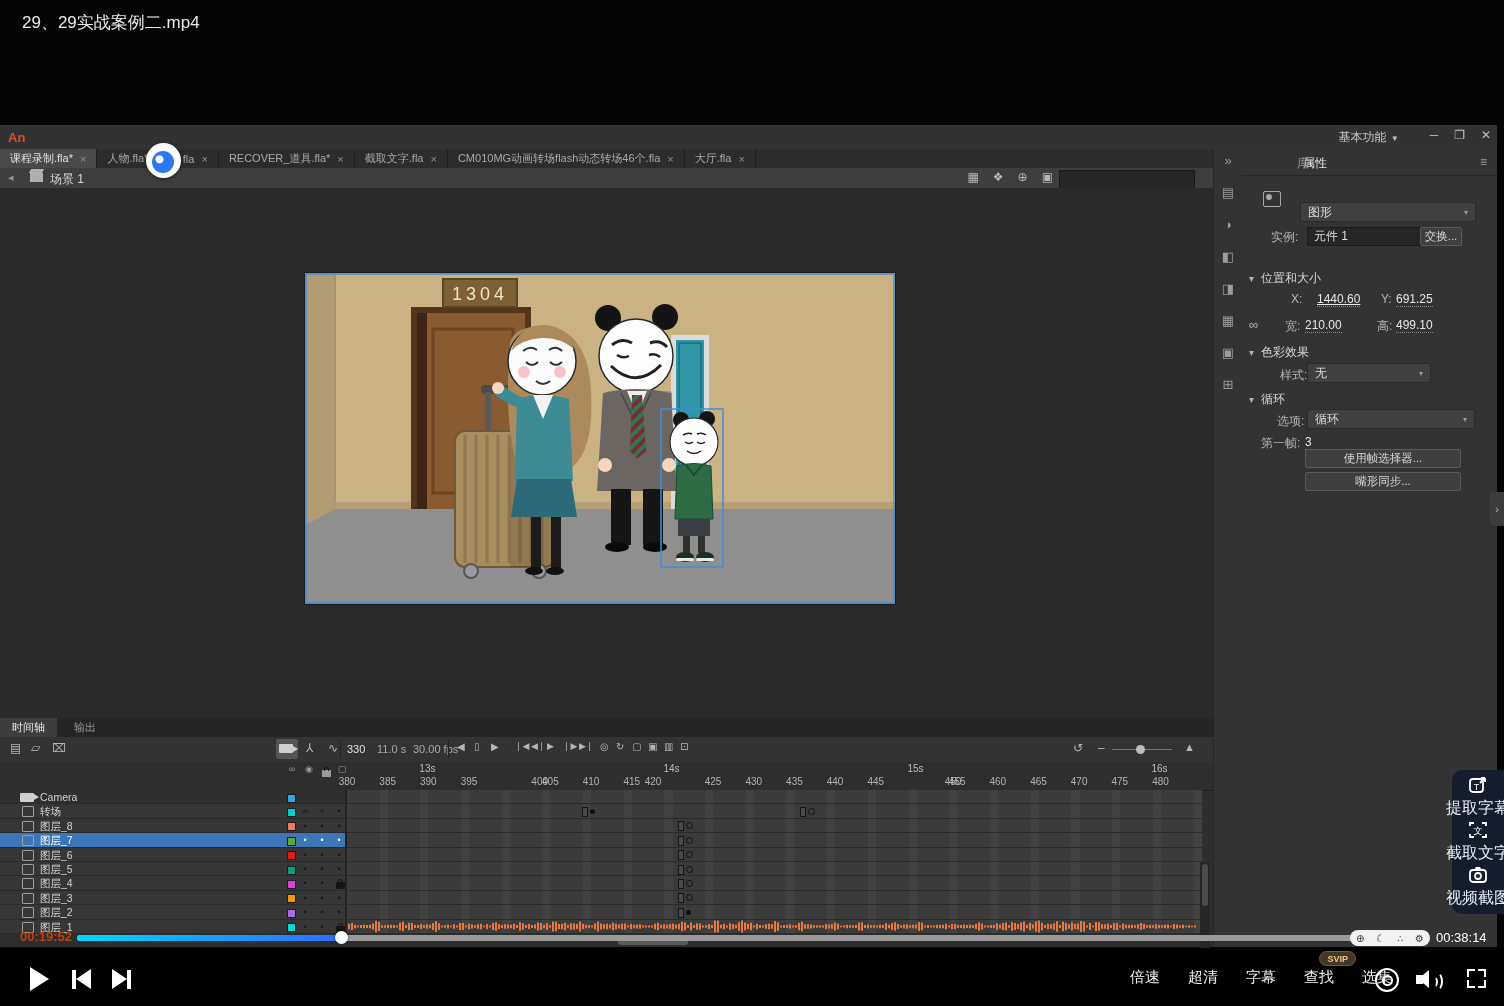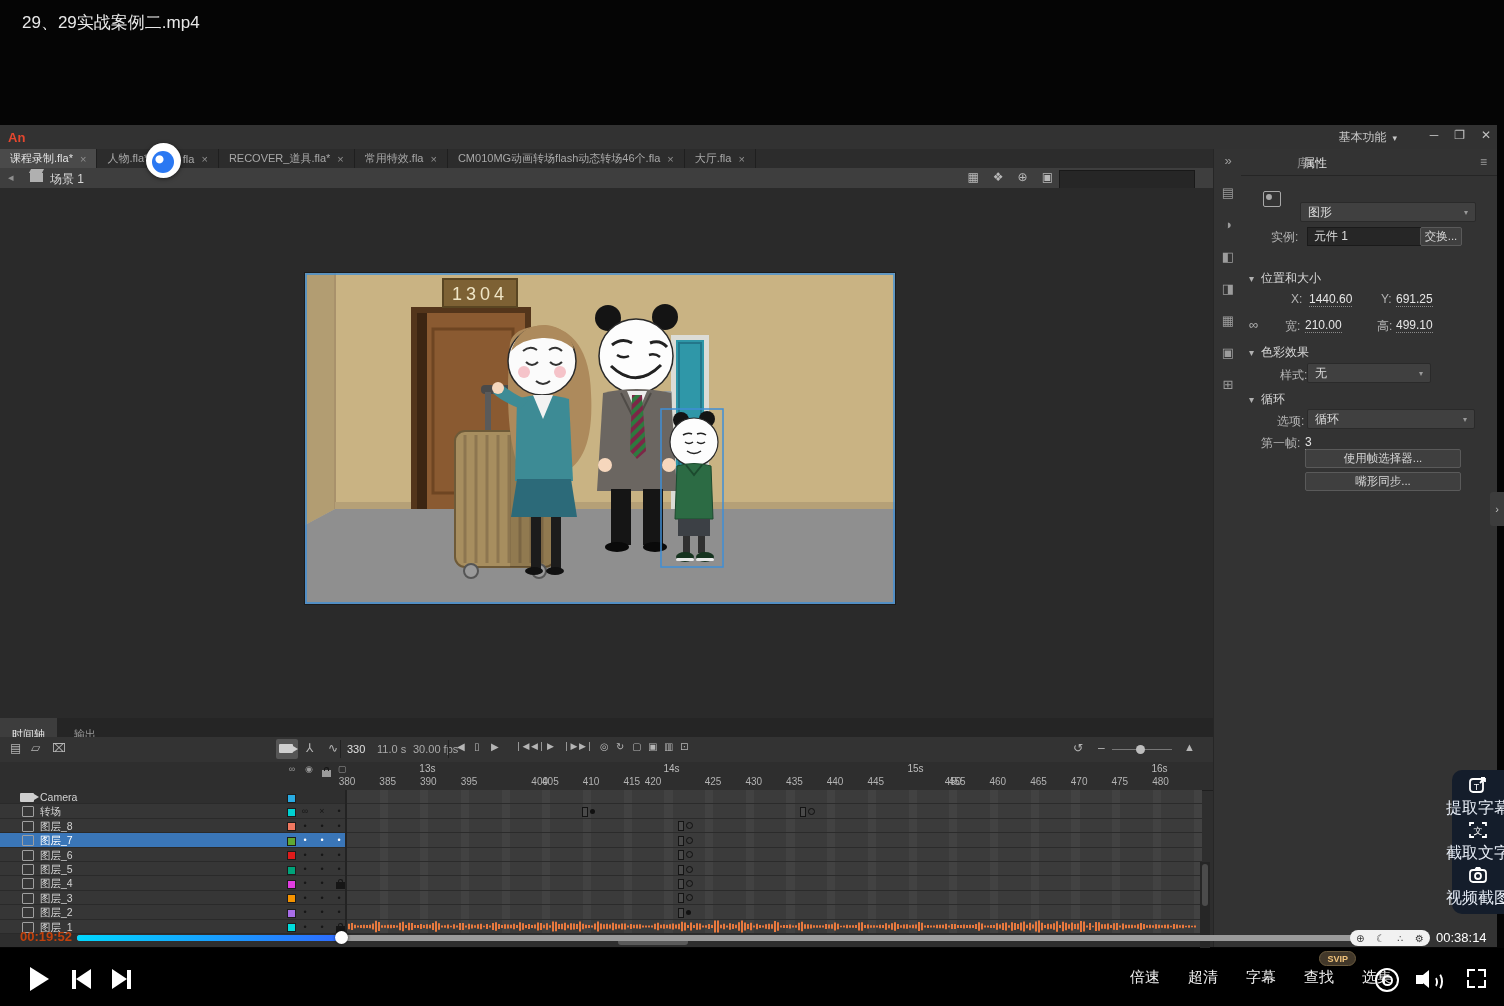--- a/index.html
+++ b/index.html
@@ -43,21 +43,21 @@
   .pbtn{position:absolute;height:17px;background:#3f3f3f;border:1px solid #5a5a5a;border-radius:2px;color:#d6d6d6;font-size:11.5px;display:flex;align-items:center;justify-content:center;}
   .psection{position:absolute;color:#d8d8d8;font-size:12px;}
   .psection:before{content:"▾";margin-right:7px;color:#b0b0b0;font-size:10px;}
   .sym-ico{position:absolute;left:22px;top:42px;width:16px;height:14px;border:1.5px solid #a8a8a8;border-radius:2px;}
   .sym-ico:before{content:"";position:absolute;left:2px;top:2px;width:6px;height:6px;border-radius:50%;background:#a8a8a8;}
   .link-ico{position:absolute;color:#b4b4b4;font-size:13px;}
   .props-collapse{position:absolute;left:1490px;top:367px;width:14px;height:34px;background:#3c3c3c;color:#bdbdbd;font-size:11px;display:flex;align-items:center;justify-content:center;border-radius:3px 0 0 3px;}
   
   .timeline{position:absolute;left:0;top:593px;width:1213px;height:229px;background:#2e2e2e;}
   .tl-tabs{position:absolute;left:0;top:0;width:100%;height:19px;background:#252525;border-bottom:1px solid #1c1c1c;}
-  .tl-tab{position:absolute;top:0;height:19px;line-height:19px;padding:7px 12px;font-size:11px;}
+  .tl-tab{position:absolute;top:0;height:19px;line-height:19px;padding:0 12px;font-size:11px;}
   .tl-toolbar{position:absolute;left:0;top:19px;width:100%;height:25px;background:#333;border-bottom:1px solid #222;color:#bdbdbd;}
   .tb-ico{position:absolute;top:4px;font-size:12px;color:#b5b5b5;}
   .tb-text{position:absolute;top:6px;font-size:11px;color:#cfcfcf;}
   .tb-sep{position:absolute;top:3px;width:1px;height:18px;background:#222;}
   .cam-ico{position:absolute;width:14px;height:9px;background:#cfcfcf;border-radius:1px;}
   .cam-ico:after{content:"";position:absolute;right:-5px;top:1.5px;border-top:3px solid transparent;border-bottom:3px solid transparent;border-left:5px solid #cfcfcf;}
   .cam-box{position:absolute;left:276px;top:2px;width:22px;height:20px;background:#555;border-radius:2px;}
   .tl-ruler{position:absolute;left:0;top:44px;width:100%;height:28px;background:#2e2e2e;border-bottom:1px solid #1f1f1f;}
   .sec-label{position:absolute;top:1px;font-size:10px;color:#bdbdbd;}
   .frame-label{position:absolute;top:14px;width:26px;text-align:center;font-size:10px;color:#b3b3b3;}
@@ -159,21 +159,21 @@
         </div>
         <div class="tab">
           <span class="tab-label">fla</span>
           <span class="tab-close">×</span>
         </div>
         <div class="tab">
           <span class="tab-label">RECOVER_道具.fla*</span>
           <span class="tab-close">×</span>
         </div>
         <div class="tab">
-          <span class="tab-label">常用特效.fla</span>
+          <span class="tab-label">截取文字.fla</span>
           <span class="tab-close">×</span>
         </div>
         <div class="tab">
           <span class="tab-label">CM010MG动画转场flash动态转场46个.fla</span>
           <span class="tab-close">×</span>
         </div>
         <div class="tab">
           <span class="tab-label">大厅.fla</span>
           <span class="tab-close">×</span>
         </div>
@@ -322,21 +322,21 @@
         <span style="font-size:8px;color:#9a9a9a;">▾</span>
       </div>
       <span class="plabel" style="left:30px;top:80px;">实例:</span>
       <div class="pinput" style="left:66px;top:78px;width:100px;">
         <span>元件 1</span>
       </div>
       <div class="pbtn" style="left:179px;top:78px;width:40px;">交换...</div>
 
       <div class="psection" style="left:8px;top:121px;">位置和大小</div>
       <span class="plabel" style="left:50px;top:143px;">X:</span>
-      <span class="pvalue" style="left:68px;top:143px;">1440.60</span>
+      <span class="pvalue" style="left:76px;top:143px;text-decoration:underline;">1440.60</span>
       <span class="plabel" style="left:140px;top:143px;">Y:</span>
       <span class="pvalue" style="left:155px;top:143px;">691.25</span>
       <span class="link-ico" style="left:8px;top:168px;">∞</span>
       <span class="plabel" style="left:44px;top:169px;">宽:</span>
       <span class="pvalue" style="left:64px;top:169px;">210.00</span>
       <span class="plabel" style="left:136px;top:169px;">高:</span>
       <span class="pvalue" style="left:155px;top:169px;">499.10</span>
 
       <div class="psection" style="left:8px;top:195px;">色彩效果</div>
       <span class="plabel" style="left:39px;top:218px;">样式:</span>

